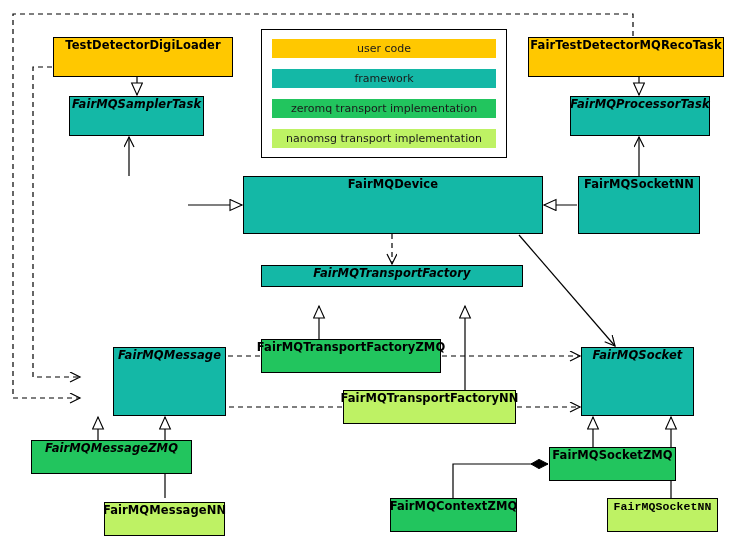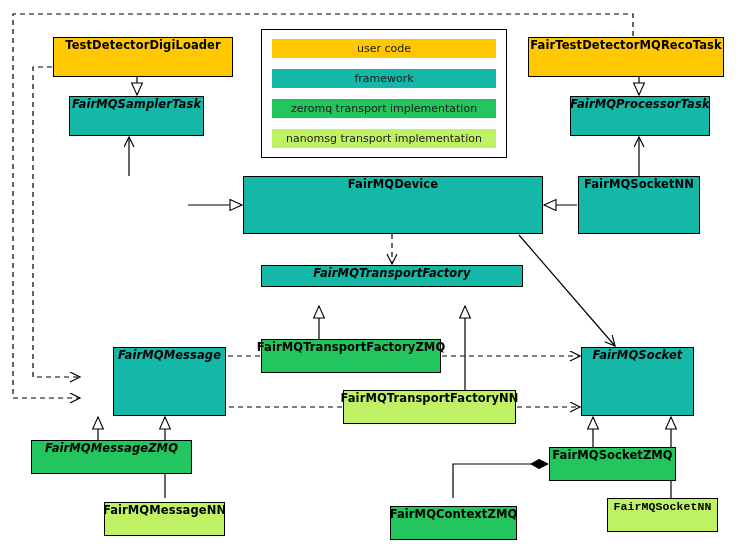--- a/index.html
+++ b/index.html
@@ -192,21 +192,21 @@
   </div>
 
   <div class="node fill-zeromq" style="left:549px;top:447px;width:127px;height:34px;">
     <span>FairMQSocketZMQ</span>
   </div>
 
   <div class="node fill-nanomsg" style="left:607px;top:498px;width:111px;height:34px;font-family:Liberation Mono, monospace;">
     <span>FairMQSocketNN</span>
   </div>
 
-  <div class="node fill-zeromq" style="left:390px;top:498px;width:127px;height:34px;margin-top:8px;">
+  <div class="node fill-zeromq" style="left:390px;top:498px;width:127px;height:34px;">
     <span>FairMQContextZMQ</span>
   </div>
 
   <div id="legend">
     <div class="legend-row fill-usercode">
       <span>user code</span>
     </div>
     <div class="legend-row fill-framework">
       <span>framework</span>
     </div>

